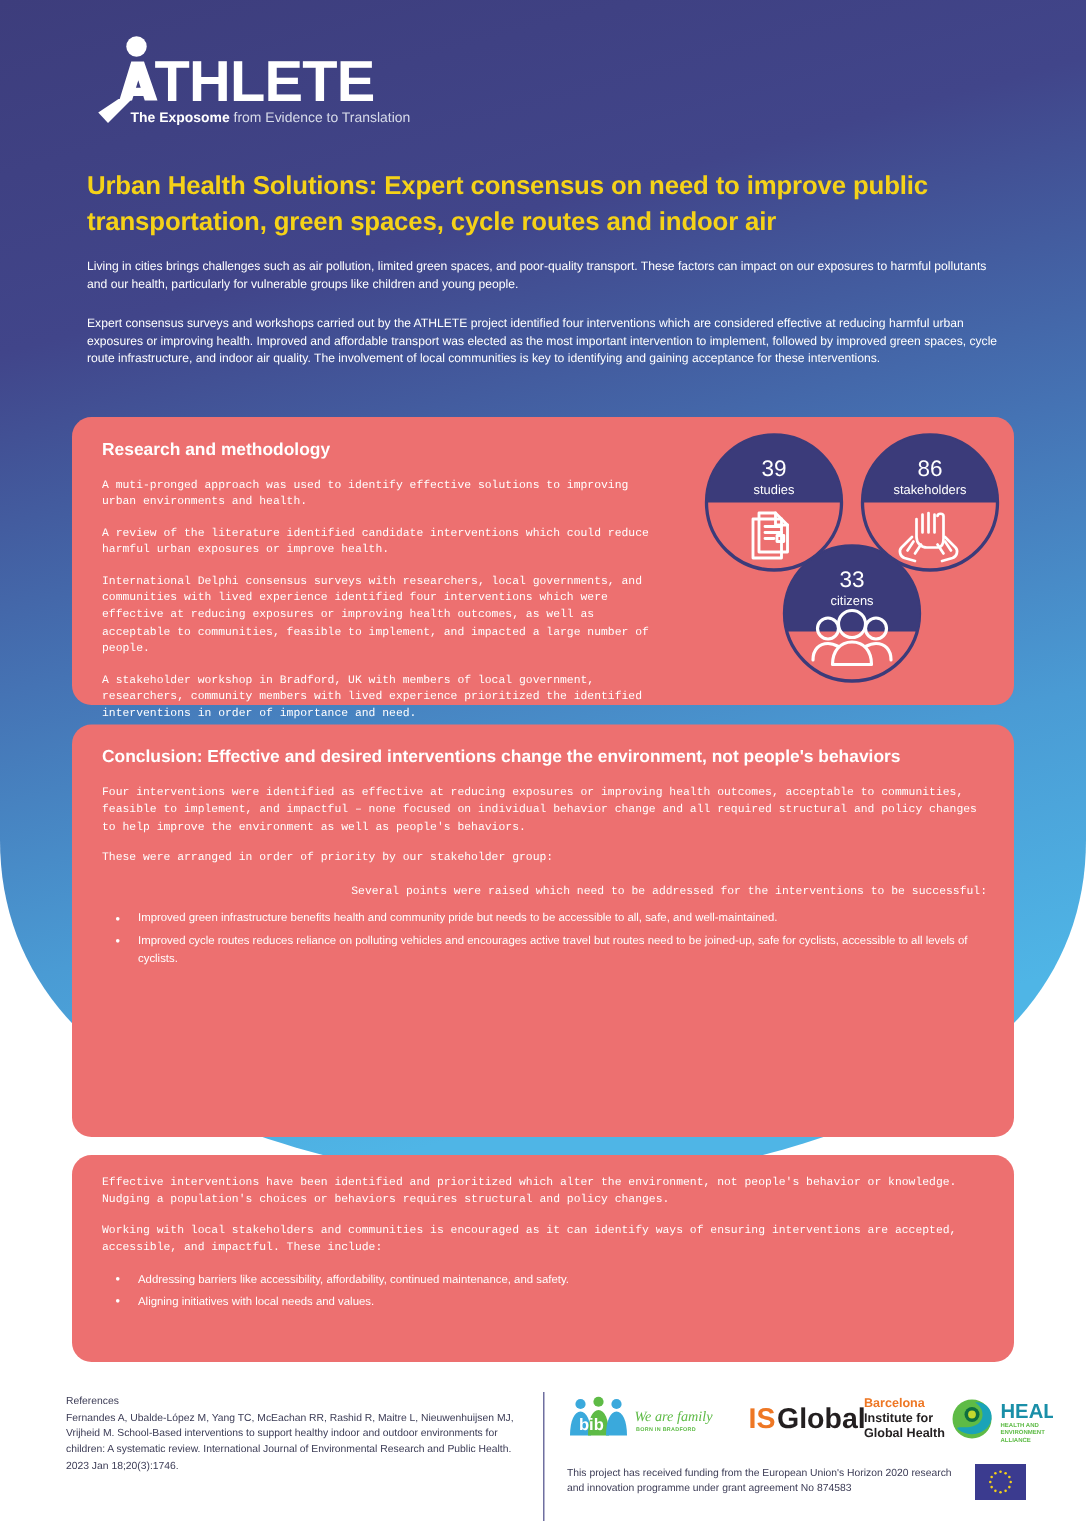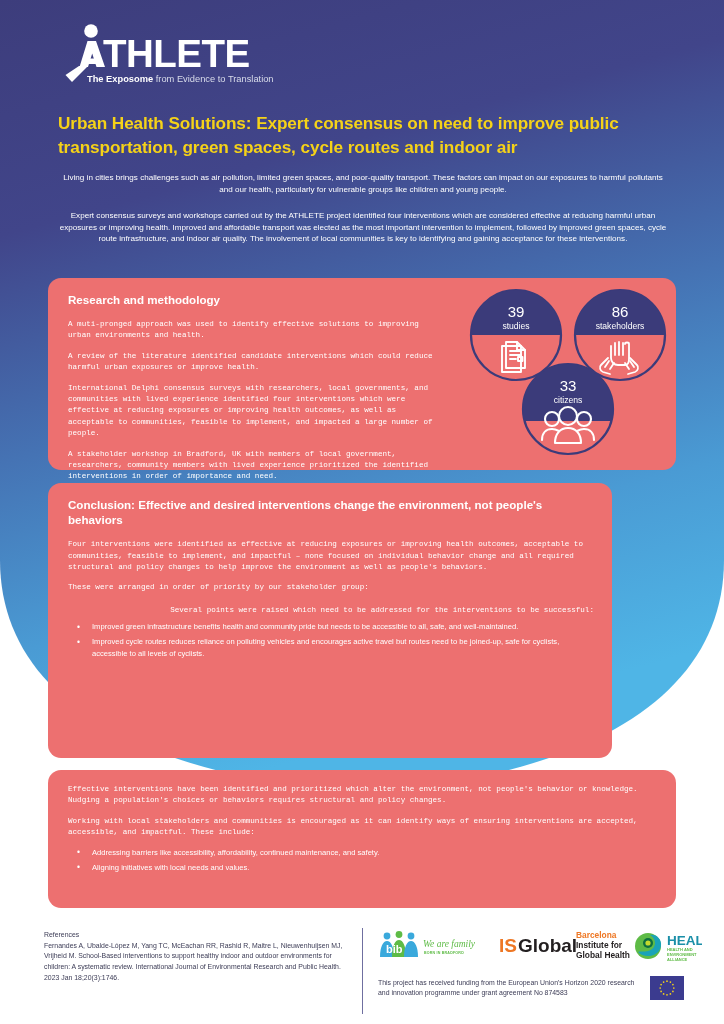--- a/index.html
+++ b/index.html
@@ -44,21 +44,20 @@
     font-size: 17.2px;
     font-weight: bold;
     line-height: 1.38;
     letter-spacing: -0.1px;
   }
   .lead-para {
     color: #ffffff;
     font-size: 8.1px;
     line-height: 1.45;
     margin-top: 13px;
-    text-align: center;
   }
   .lead-para.second { margin-top: 14px; }
 
   
   .card {
     position: absolute;
     background: #ED7070;
     border-radius: 13px;
     z-index: 4;
     color: #ffffff;
@@ -92,21 +91,21 @@
   .card ul li:before {
     content: "\2022";
     position: absolute;
     left: 9px; top: -0.5px;
     font-size: 8.5px;
   }
   .card ul.wide li { padding-right: 8px; }
 
   #card-research { left: 48px; top: 278px; width: 628px; height: 192px; }
   #card-research .card-inner { width: 412px; }
-  #card-conclusion { left: 48px; top: 483px; width: 564px; height: 275px; }
+  #card-conclusion { left: 48px; top: 483px; width: 628px; height: 275px; }
   #card-policy { left: 48px; top: 770px; width: 628px; height: 138px; }
 
   
   .stats {
     position: absolute;
     left: 468px; top: 288px;
     width: 200px; height: 168px;
     z-index: 6;
   }
   .stat-num {

